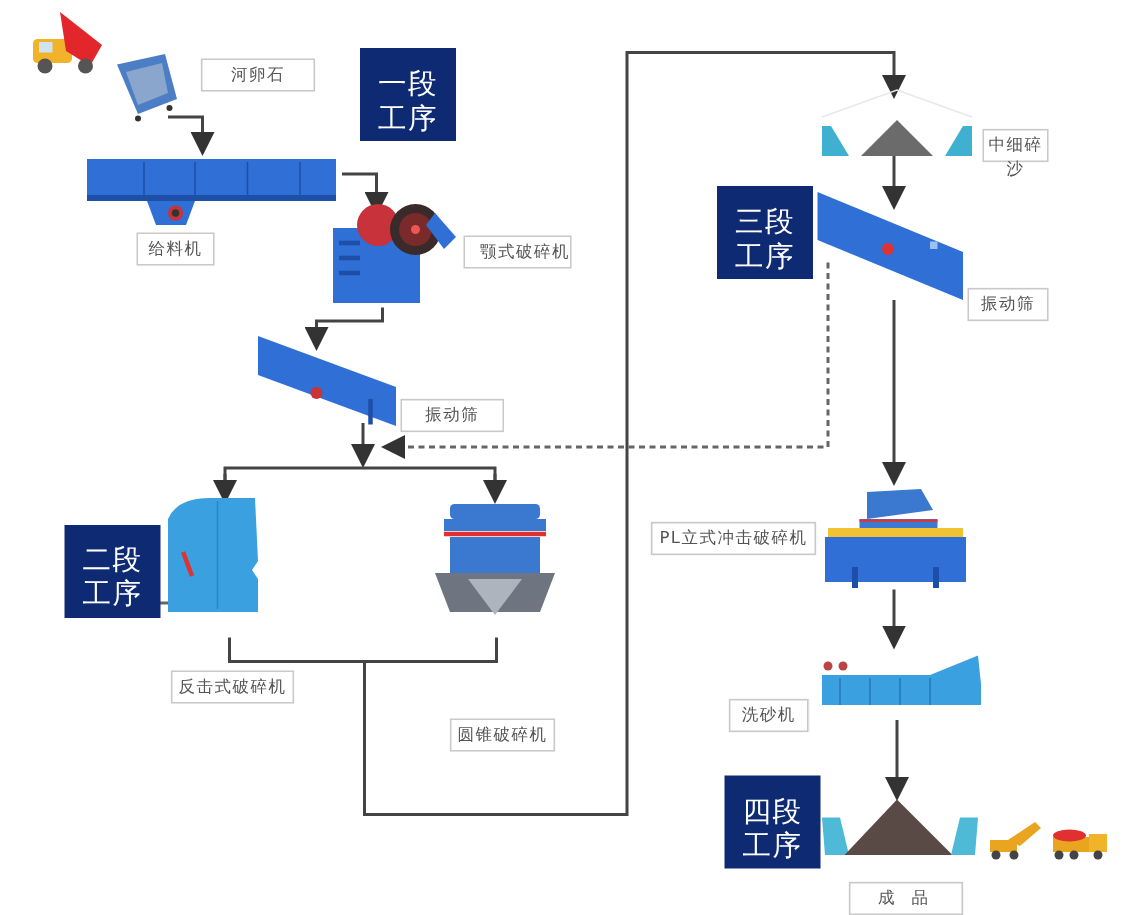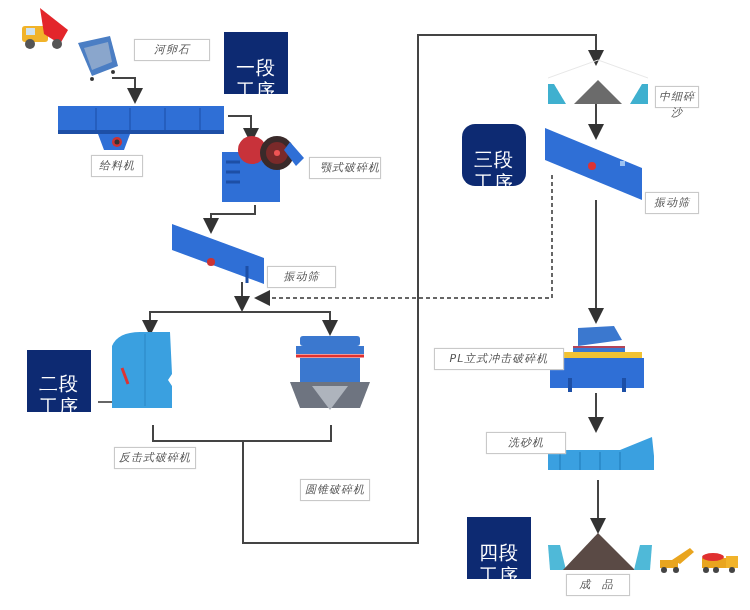--- a/index.html
+++ b/index.html
@@ -1,21 +1,21 @@
 <!DOCTYPE html>
 <html><head>
 <meta charset="utf-8">
 <style>
   html,body{margin:0;padding:0;background:#fff;}
   body{width:750px;height:610px;position:relative;overflow:hidden;font-family:"DejaVu Sans",sans-serif;}
   .lbl{position:absolute;border:1.5px solid #c9c9c9;background:#fff;color:#555;font-size:11px;
        padding:2px 0;text-align:center;box-sizing:border-box;height:22px;line-height:16px;letter-spacing:1px;
-       box-shadow:0 0 1px #ddd;font-style:italic;}
+       box-shadow:0 0 1px #ddd;}
   .stage{position:absolute;background:#0d2a72;color:#fff;font-size:19px;line-height:23px;text-align:center;
-         width:64px;height:62px;box-sizing:border-box;padding-top:24px;letter-spacing:1px;}
+         width:64px;height:62px;box-sizing:border-box;padding-top:13px;letter-spacing:1px;margin-left:16px;}
   svg.lines{position:absolute;left:0;top:0;}
 </style>
 </head>
 <body>
 
 <svg class="lines" width="750" height="610">
   <defs>
     <marker id="ah" markerWidth="8" markerHeight="8" refX="4" refY="4" orient="auto">
       <path d="M0,0 L8,4 L0,8 z" fill="#333"></path>
     </marker>
@@ -166,32 +166,32 @@
 </svg>
 
 <div class="stage" style="left:224px;top:32px;">
   <div>一段</div>
   <div>工序</div>
 </div>
 <div class="stage" style="left:27px;top:350px;font-family:Liberation Mono, monospace;">
   <div>二段</div>
   <div>工序</div>
 </div>
-<div class="stage" style="left:462px;top:124px;border-radius:13px;">
+<div class="stage" style="left:462px;top:124px;">
   <div>三段</div>
   <div>工序</div>
 </div>
 <div class="stage" style="left:467px;top:517px;">
   <div>四段</div>
   <div>工序</div>
 </div>
 
 <div class="lbl" style="left:134px;top:39px;width:76px;">河卵石</div>
 <div class="lbl" style="left:91px;top:155px;width:52px;">给料机</div>
 <div class="lbl" style="left:309px;top:157px;width:72px;text-align:right;">颚式破碎机</div>
 <div class="lbl" style="left:267px;top:266px;width:69px;">振动筛</div>
 <div class="lbl" style="left:114px;top:447px;width:82px;">反击式破碎机</div>
 <div class="lbl" style="left:300px;top:447px;width:70px;margin-top:32px;">圆锥破碎机</div>
 <div class="lbl" style="left:655px;top:86px;width:44px;">中细碎沙</div>
 <div class="lbl" style="left:645px;top:192px;width:54px;">振动筛</div>
-<div class="lbl" style="left:434px;top:348px;width:130px;">PL立式冲击破碎机</div>
-<div class="lbl" style="left:486px;top:432px;width:80px;">洗砂机</div>
-<div class="lbl" style="left:566px;top:574px;width:64px;letter-spacing:4px;">成 品</div>
+<div class="lbl" style="left:434px;top:348px;width:110px;">PL立式冲击破碎机</div>
+<div class="lbl" style="left:486px;top:466px;width:53px;">洗砂机</div>
+<div class="lbl" style="left:566px;top:588px;width:76px;letter-spacing:4px;">成 品</div>
 
 </body></html>

